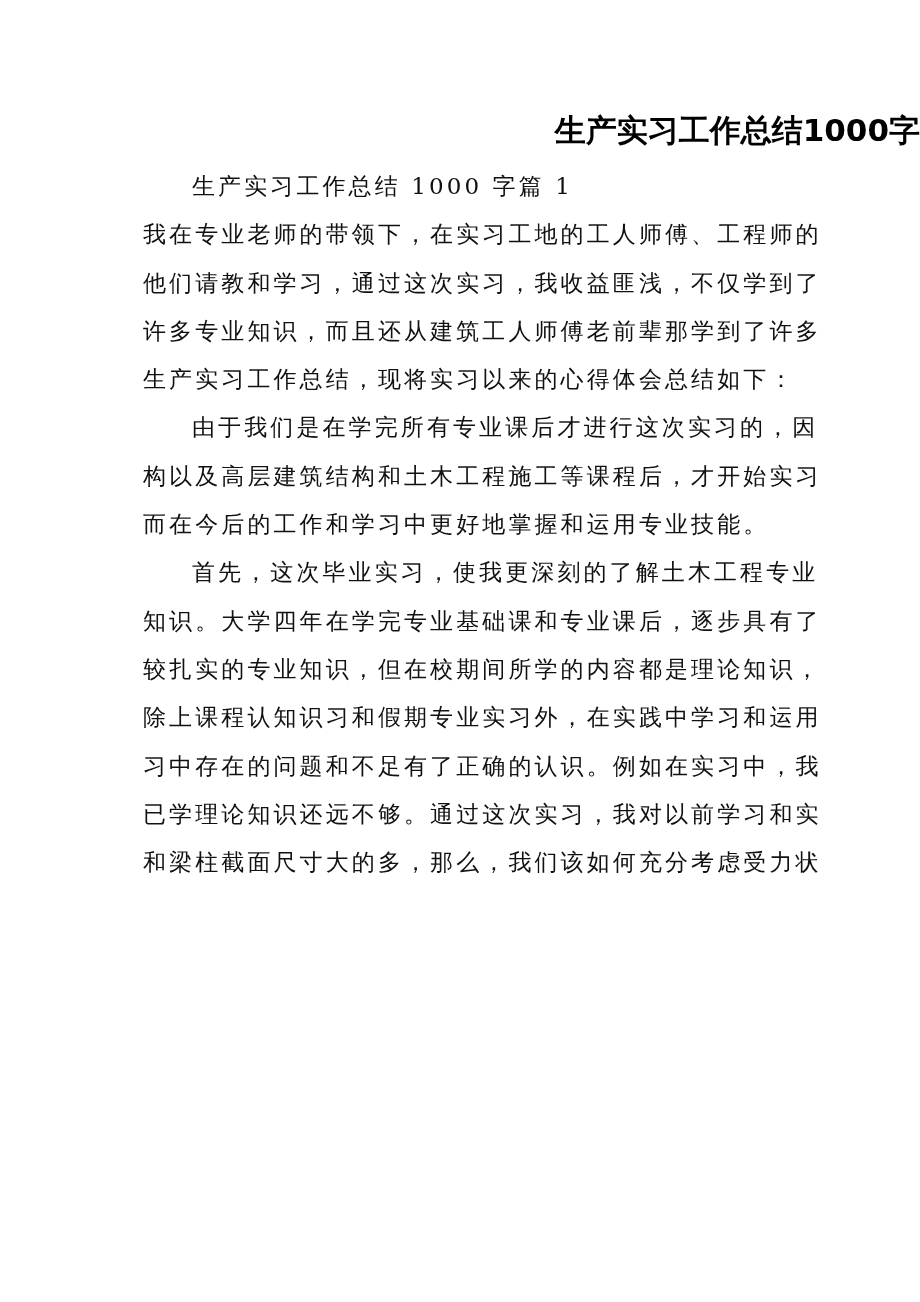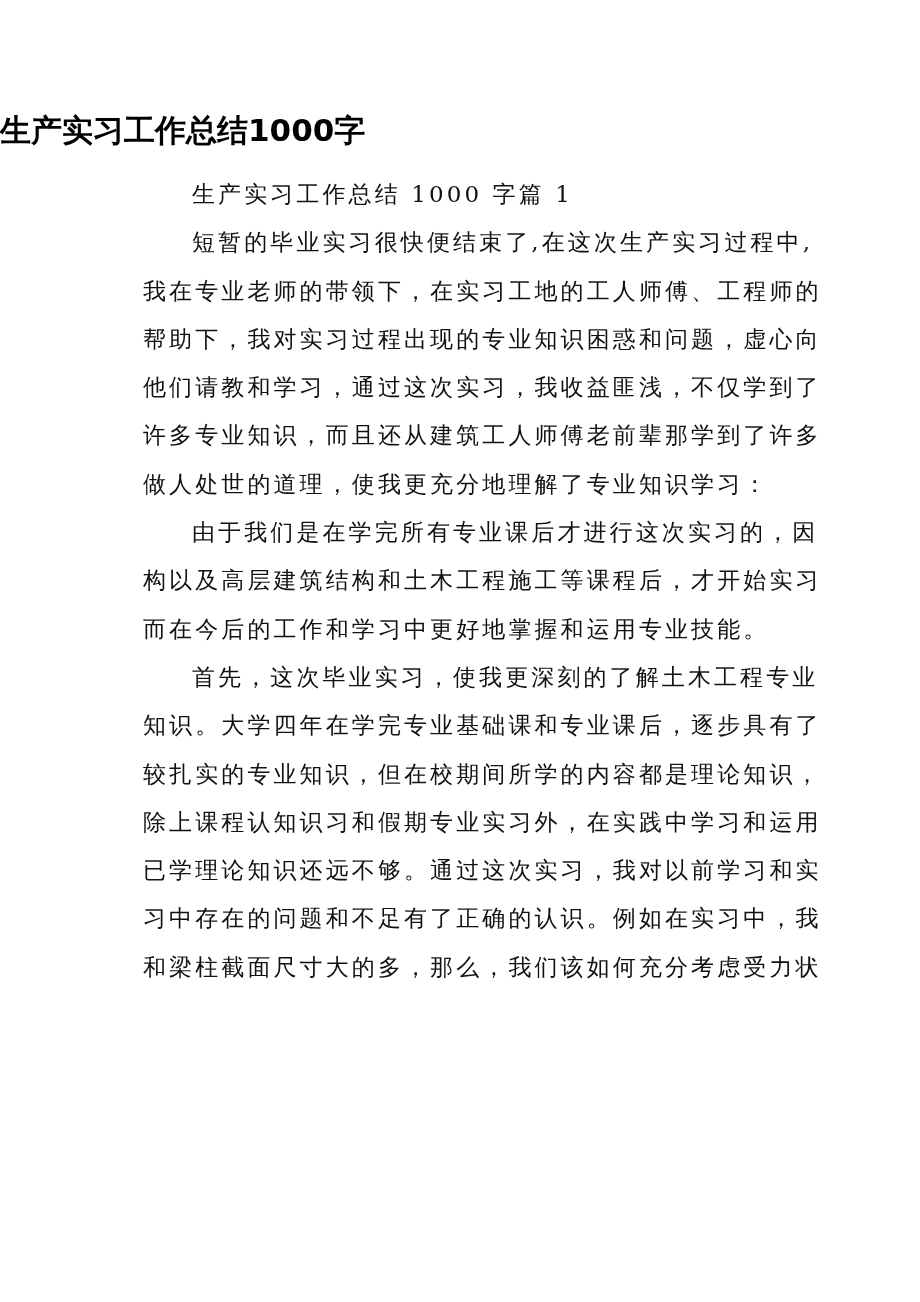--- a/index.html
+++ b/index.html
@@ -1,47 +1,45 @@
 <!DOCTYPE html>
 <html><head>
 <meta charset="utf-8">
 <style>
   html, body { margin:0; padding:0; background:#ffffff; }
   body { width:920px; height:1302px; position:relative; overflow:hidden; }
   .page { position:absolute; left:0; top:0; width:920px; height:1302px; background:#fff; }
   .title {
-    position:absolute; left:0; width:920px; top:108px; text-align:left;
+    position:absolute; left:0; width:920px; top:108px; text-align:right;
     font-family:"DejaVu Sans", "Liberation Sans", sans-serif; font-weight:bold;
     font-size:31px; color:#000; line-height:44px; letter-spacing:0px;
   }
   .body {
-    position:absolute; left:143px; top:170px; width:640px;
+    position:absolute; left:143px; top:162px; width:640px;
     font-family:"DejaVu Serif", "Liberation Serif", serif;
     font-size:23px; color:#111; line-height:48.3px; letter-spacing:3.1px;
   }
   .line { display:block; white-space:nowrap; height:48.3px; }
   .indent { padding-left:49px; }
 </style>
 </head>
 <body>
 
 <div class="page">
   <div class="title">生产实习工作总结1000字</div>
   <div class="body">
     <span class="line indent">生产实习工作总结 1000 字篇 1</span>
-    <span class="line indent">短暂的毕业实习很快便结束了,在这次生产实习过程中,</span>
     <span class="line">我在专业老师的带领下，在实习工地的工人师傅、工程师的</span>
-    <span class="line">帮助下，我对实习过程出现的专业知识困惑和问题，虚心向</span>
     <span class="line">他们请教和学习，通过这次实习，我收益匪浅，不仅学到了</span>
     <span class="line">许多专业知识，而且还从建筑工人师傅老前辈那学到了许多</span>
-    <span class="line">做人处世的道理，使我更充分地理解了专业知识学习：</span>
+    <span class="line">生产实习工作总结，现将实习以来的心得体会总结如下：</span>
     <span class="line indent">由于我们是在学完所有专业课后才进行这次实习的，因</span>
     <span class="line">构以及高层建筑结构和土木工程施工等课程后，才开始实习</span>
     <span class="line">而在今后的工作和学习中更好地掌握和运用专业技能。</span>
     <span class="line indent">首先，这次毕业实习，使我更深刻的了解土木工程专业</span>
     <span class="line">知识。大学四年在学完专业基础课和专业课后，逐步具有了</span>
     <span class="line">较扎实的专业知识，但在校期间所学的内容都是理论知识，</span>
     <span class="line">除上课程认知识习和假期专业实习外，在实践中学习和运用</span>
+    <span class="line">习中存在的问题和不足有了正确的认识。例如在实习中，我</span>
     <span class="line">已学理论知识还远不够。通过这次实习，我对以前学习和实</span>
-    <span class="line">习中存在的问题和不足有了正确的认识。例如在实习中，我</span>
     <span class="line">和梁柱截面尺寸大的多，那么，我们该如何充分考虑受力状</span>
   </div>
 </div>
 
 </body></html>

